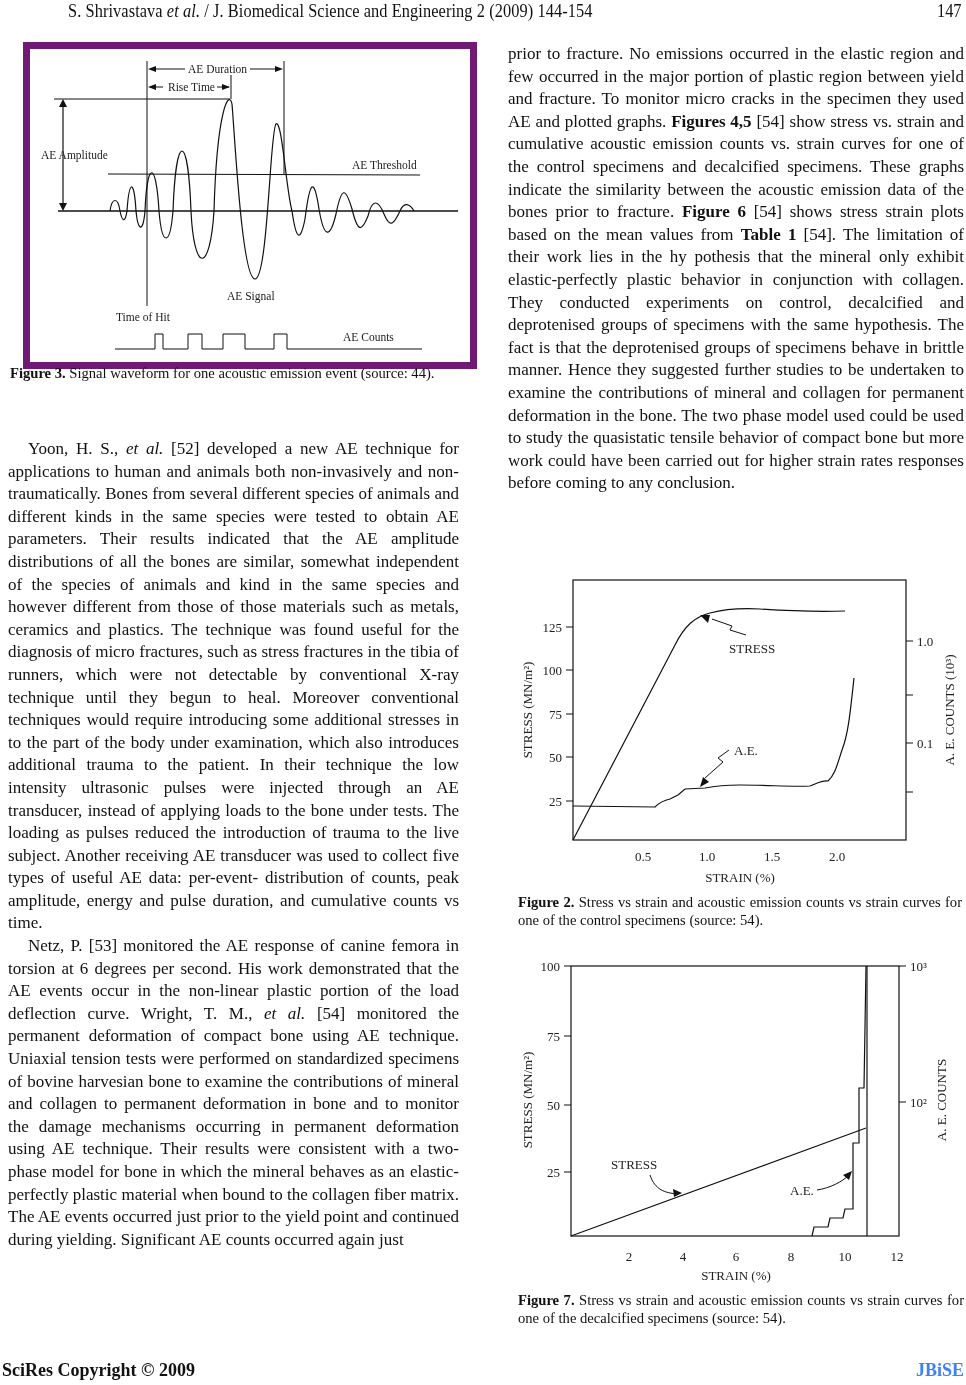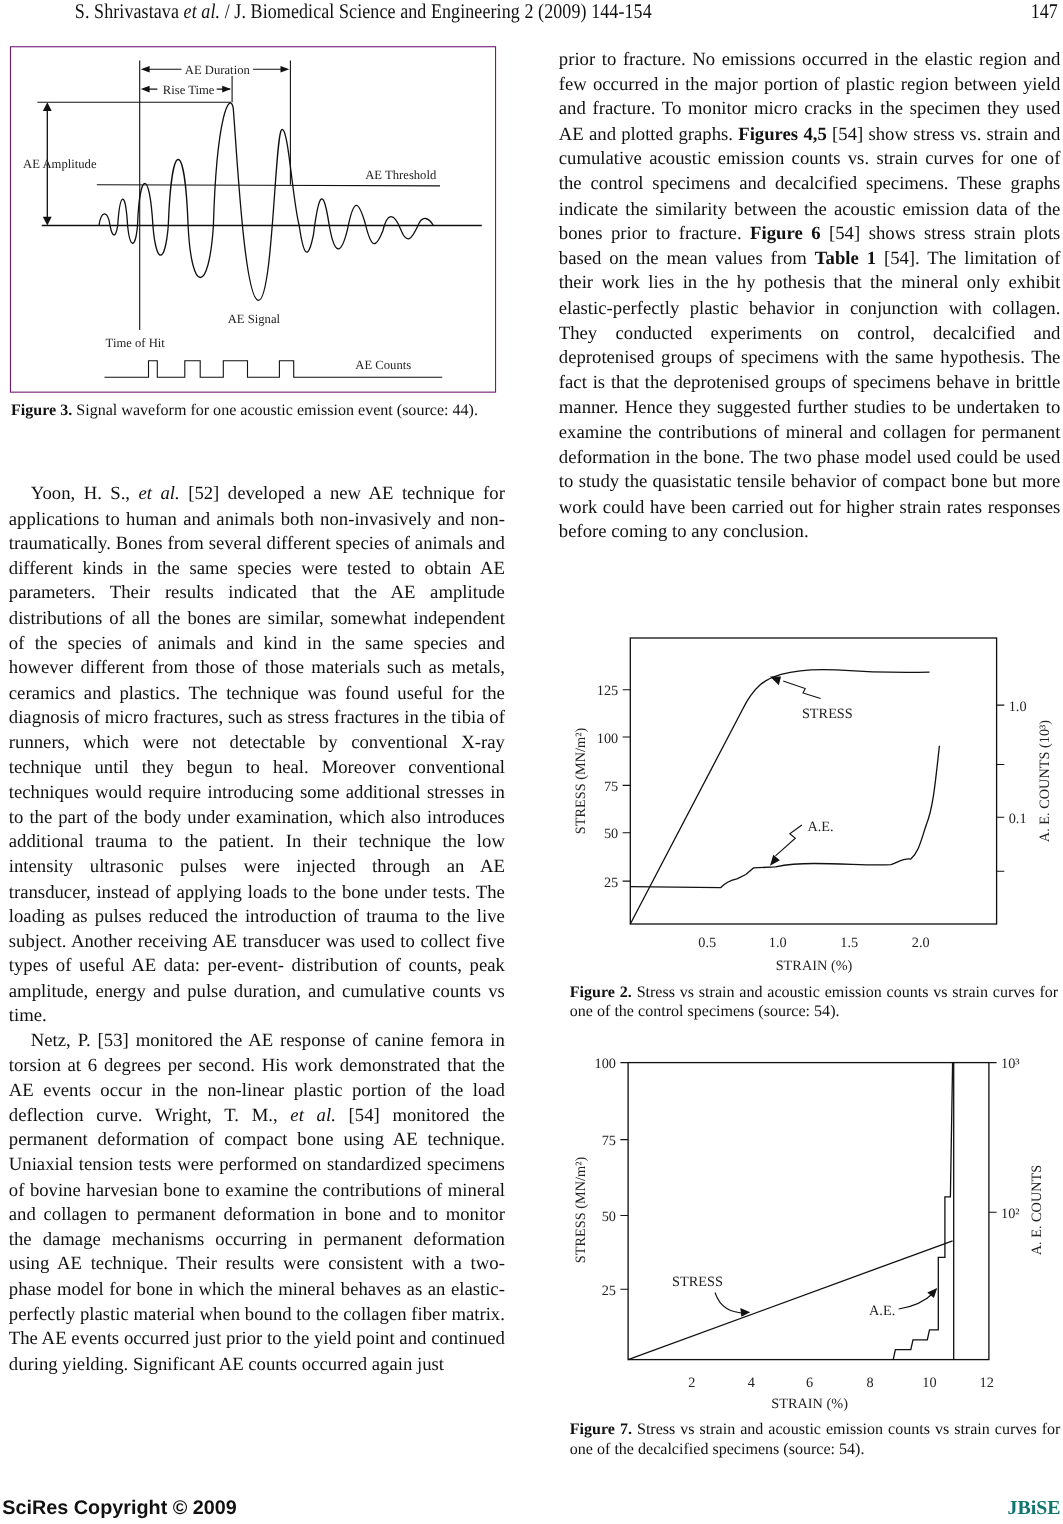--- a/index.html
+++ b/index.html
@@ -5,32 +5,32 @@
   html, body { margin:0; padding:0; background:#fff; }
   body { width:966px; height:1385px; position:relative; overflow:hidden; font-family:"Liberation Serif", serif; color:#111; }
   .header { position:absolute; top:0; left:0; width:966px; height:26px; font-size:19px; }
   .header .running { position:absolute; left:68px; top:0; letter-spacing:0.1px; transform:scaleX(0.86); transform-origin:left top; white-space:nowrap; }
   .header .page { position:absolute; right:5px; top:0; transform:scaleX(0.86); transform-origin:right top; }
   .col { position:absolute; font-size:17px; line-height:22.6px; text-align:justify; }
   .col p { margin:0; }
   .col p.indent { text-indent:20px; }
   .col-left { left:8px; top:422px; width:451px;margin-top:16px; }
   .col-right { left:508px; top:43px; width:456px; }
-  .fig3 { position:absolute; left:9px; top:42px; width:440px; height:313px; border:1px solid #701a75;text-decoration:underline; }
+  .fig3 { position:absolute; left:23px; top:42px; width:440px; height:313px; border:7px solid #701a75;text-decoration:underline; }
   .fig-caption { position:absolute; font-size:14.6px; line-height:18px; text-align:justify; }
   .fig-caption b { font-weight:bold;margin-top:41px; }
   .cap3 { left:10px; top:364px; width:440px; }
   .cap4 { left:518px; top:893px; width:444px; }
   .cap5 { left:518px; top:1291px; width:446px; }
   .fig4 { position:absolute; left:510px; top:575px; width:456px; height:312px; }
   .fig5 { position:absolute; left:510px; top:950px; width:456px; height:335px; }
   svg text { font-family:"Liberation Serif", serif; fill:#222; }
   .footer { position:absolute; left:0; top:1360px; width:966px; height:25px; }
-  .footer .copy { position:absolute; left:2px; top:0; font-family:Liberation Sans, sans-serif; font-weight:bold; font-size:18px; }
-  .footer .brand { position:absolute; right:2px; top:0; font-family:"Liberation Serif", serif; font-weight:bold; font-size:18px; color:#0f766e; }
+  .footer .copy { position:absolute; left:2px; top:0; font-family:Liberation Serif, serif; font-weight:bold; font-size:18px; }
+  .footer .brand { position:absolute; right:2px; top:0; font-family:"Liberation Serif", serif; font-weight:bold; font-size:18px; color:#3b82f6; }
 </style>
 </head>
 <body>
 
 <div class="header">
   <span class="running"><span>S. Shrivastava </span><i>et al.</i><span> / J. Biomedical Science and Engineering 2 (2009) 144-154</span></span>
   <span class="page">147</span>
 </div>
 
 <div class="fig3">

